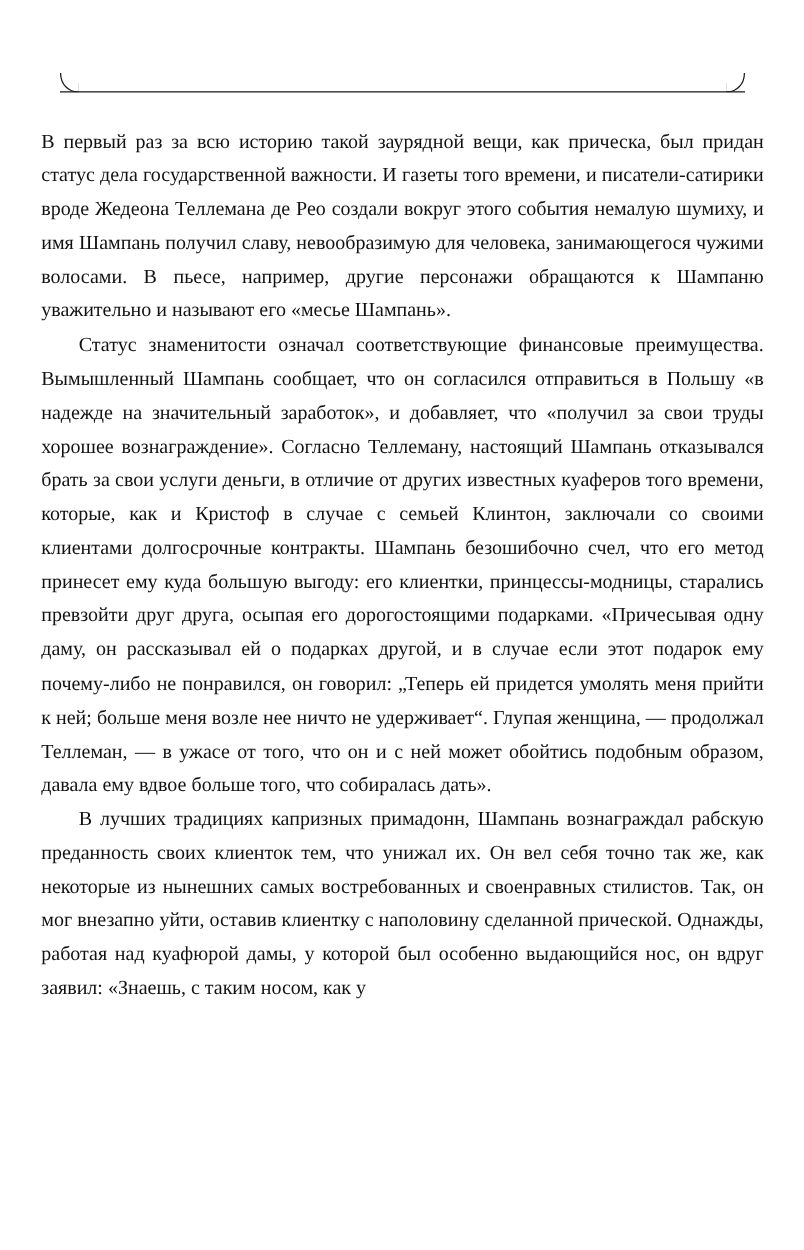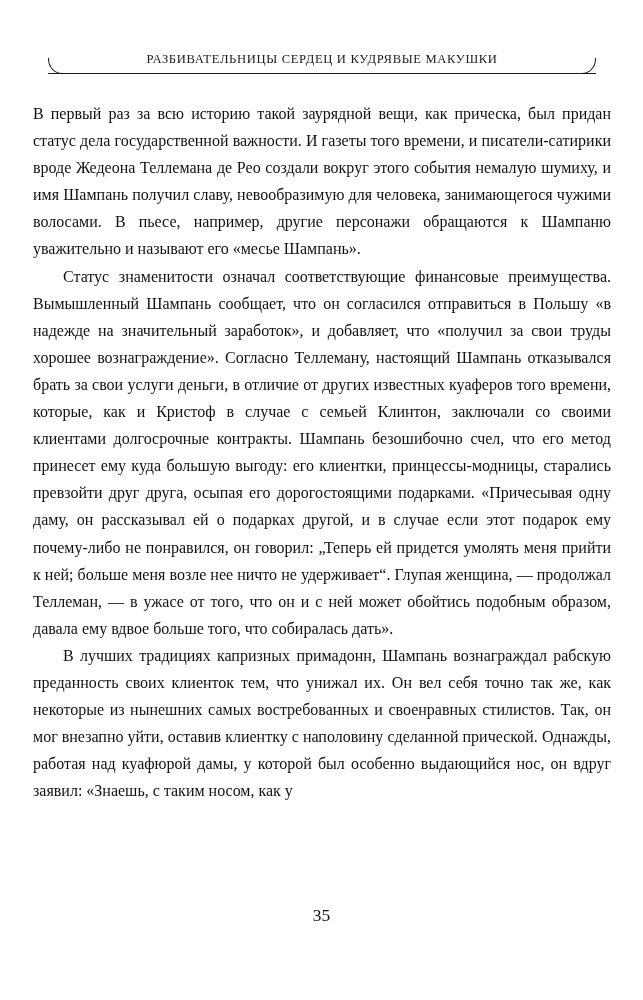--- a/index.html
+++ b/index.html
@@ -112,28 +112,26 @@
     color: #111111;
   }
 </style>
 </head>
 <body>
 
 <div class="page">
 
   <div class="header">
     <div class="header-rule-wrap">
-      <div class="header-text">Разбивательницы сердец и кудрявые макушки</div>
       <div class="header-line"></div>
       <div class="flourish left"></div>
       <div class="flourish right"></div>
     </div>
   </div>
 
   <div class="body-text">
     <p class="first">В первый раз за всю историю такой заурядной вещи, как прическа, был придан статус дела государственной важности. И газеты того времени, и писатели-сатирики вроде Жедеона Теллемана де Рео создали вокруг этого события немалую шумиху, и имя Шампань получил славу, невообразимую для человека, занимающегося чужими волосами. В пьесе, например, другие персонажи обращаются к Шампаню уважительно и называют его «месье Шампань».</p>
     <p>Статус знаменитости означал соответствующие финансовые преимущества. Вымышленный Шампань сообщает, что он согласился отправиться в Польшу «в надежде на значительный заработок», и добавляет, что «получил за свои труды хорошее вознаграждение». Согласно Теллеману, настоящий Шампань отказывался брать за свои услуги деньги, в отличие от других известных куаферов того времени, которые, как и Кристоф в случае с семьей Клинтон, заключали со своими клиентами долгосрочные контракты. Шампань безошибочно счел, что его метод принесет ему куда большую выгоду: его клиентки, принцессы-модницы, старались превзойти друг друга, осыпая его дорогостоящими подарками. «Причесывая одну даму, он рассказывал ей о подарках другой, и в случае если этот подарок ему почему-либо не понравился, он говорил: „Теперь ей придется умолять меня прийти к ней; больше меня возле нее ничто не удерживает“. Глупая женщина, — продолжал Теллеман, — в ужасе от того, что он и с ней может обойтись подобным образом, давала ему вдвое больше того, что собиралась дать».</p>
     <p>В лучших традициях капризных примадонн, Шампань вознаграждал рабскую преданность своих клиенток тем, что унижал их. Он вел себя точно так же, как некоторые из нынешних самых востребованных и своенравных стилистов. Так, он мог внезапно уйти, оставив клиентку с наполовину сделанной прической. Однажды, работая над куафюрой дамы, у которой был особенно выдающийся нос, он вдруг заявил: «Знаешь, с таким носом, как у</p>
   </div>
 
-  <div class="folio">35</div>
 
 </div>
 
 </body></html>

